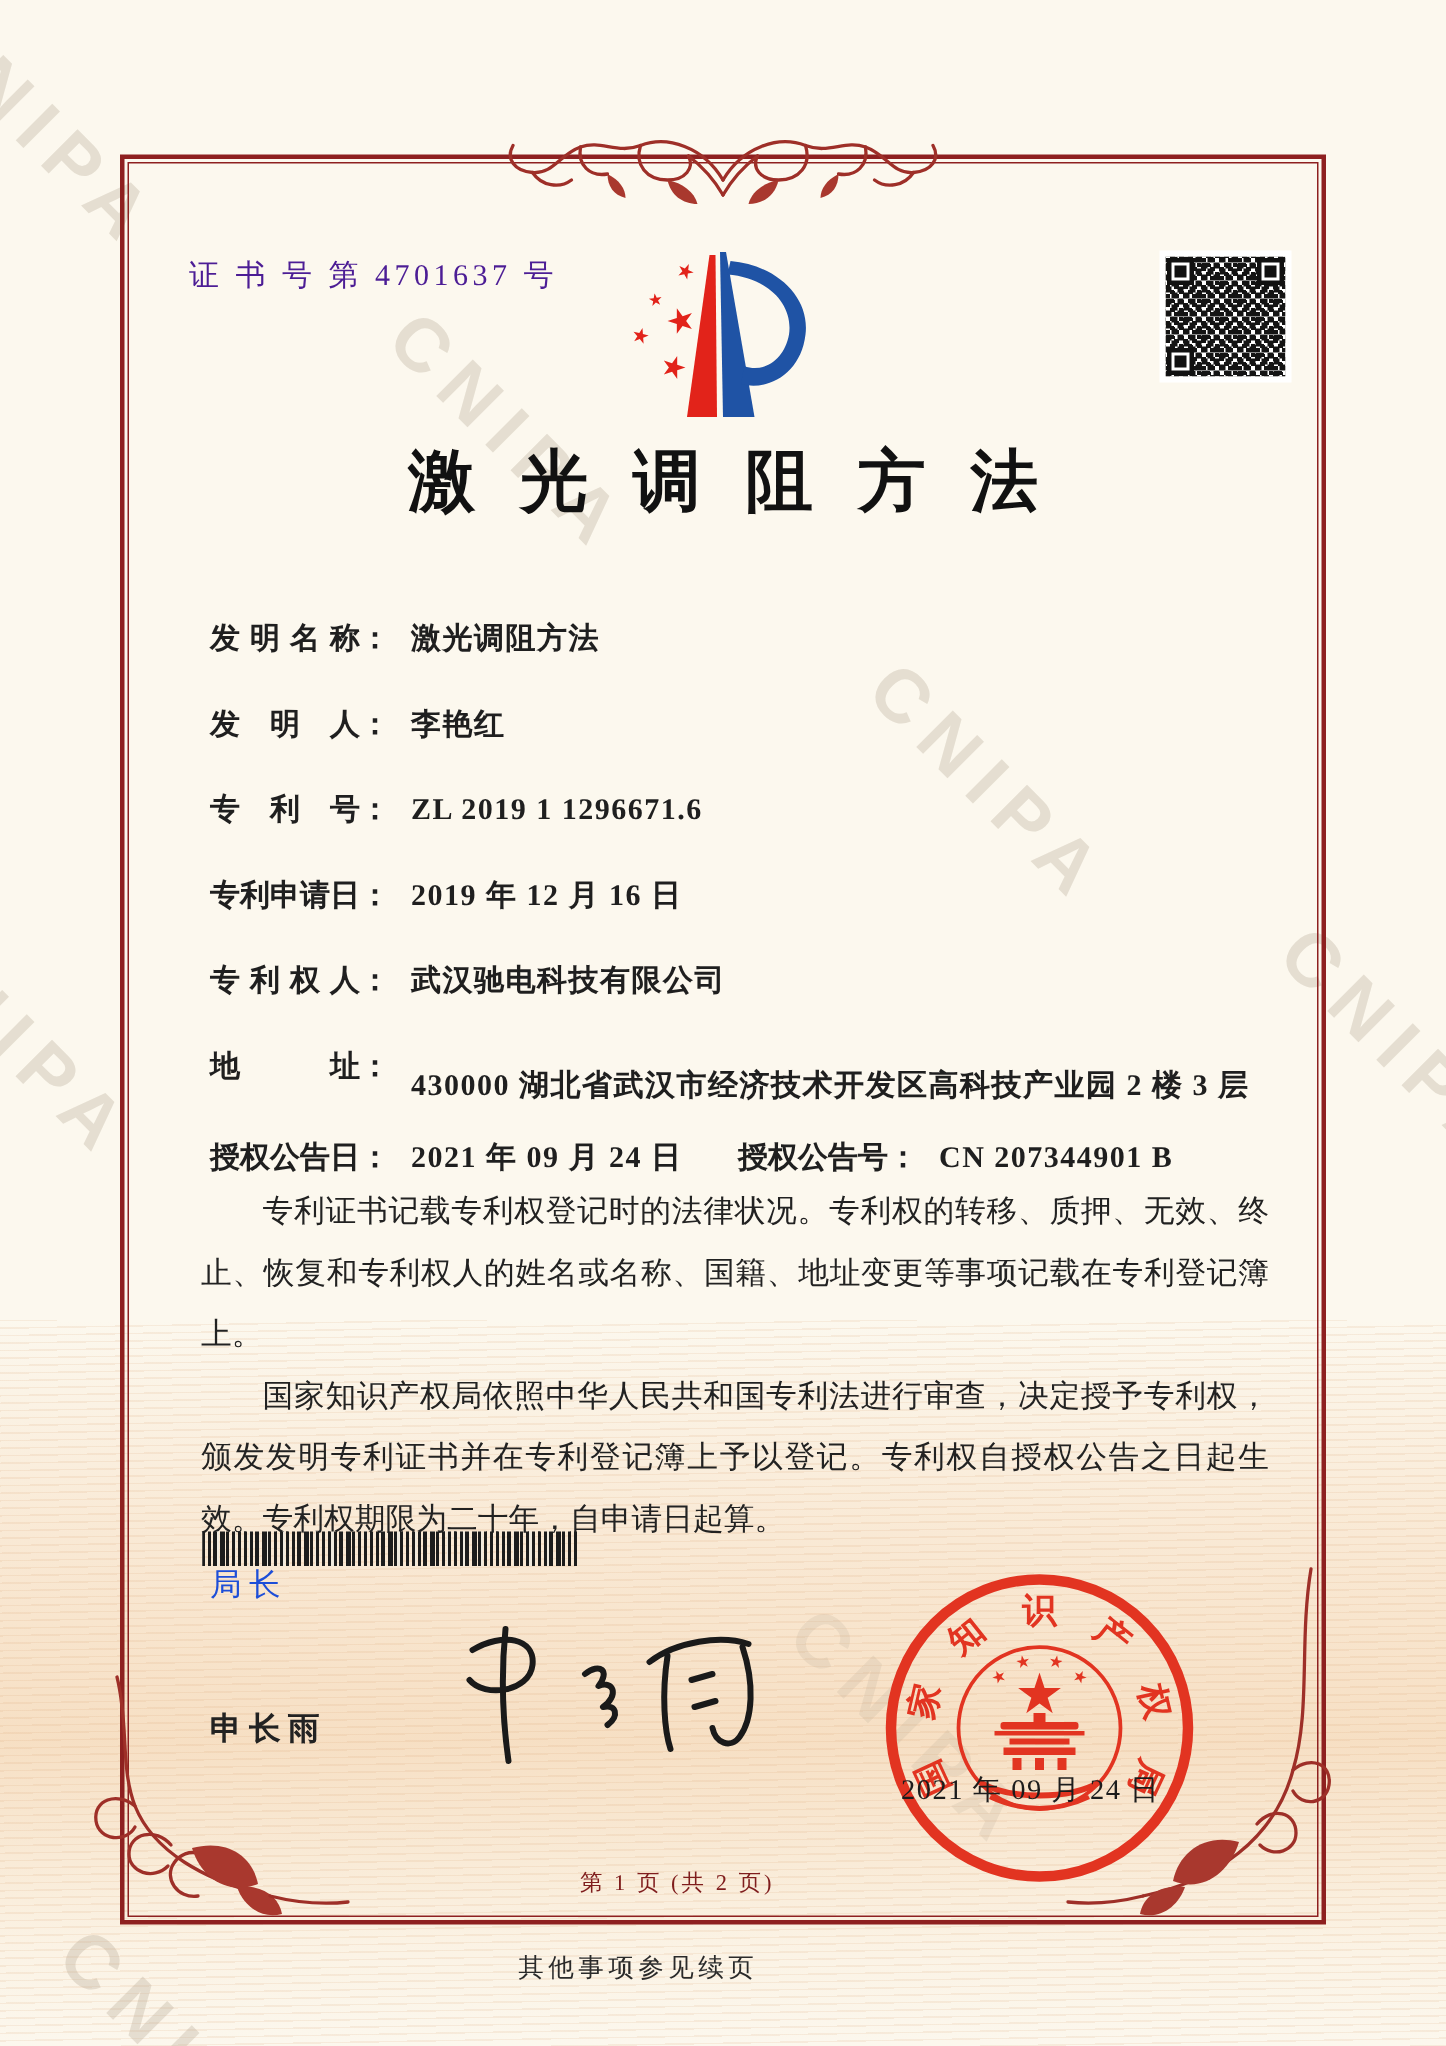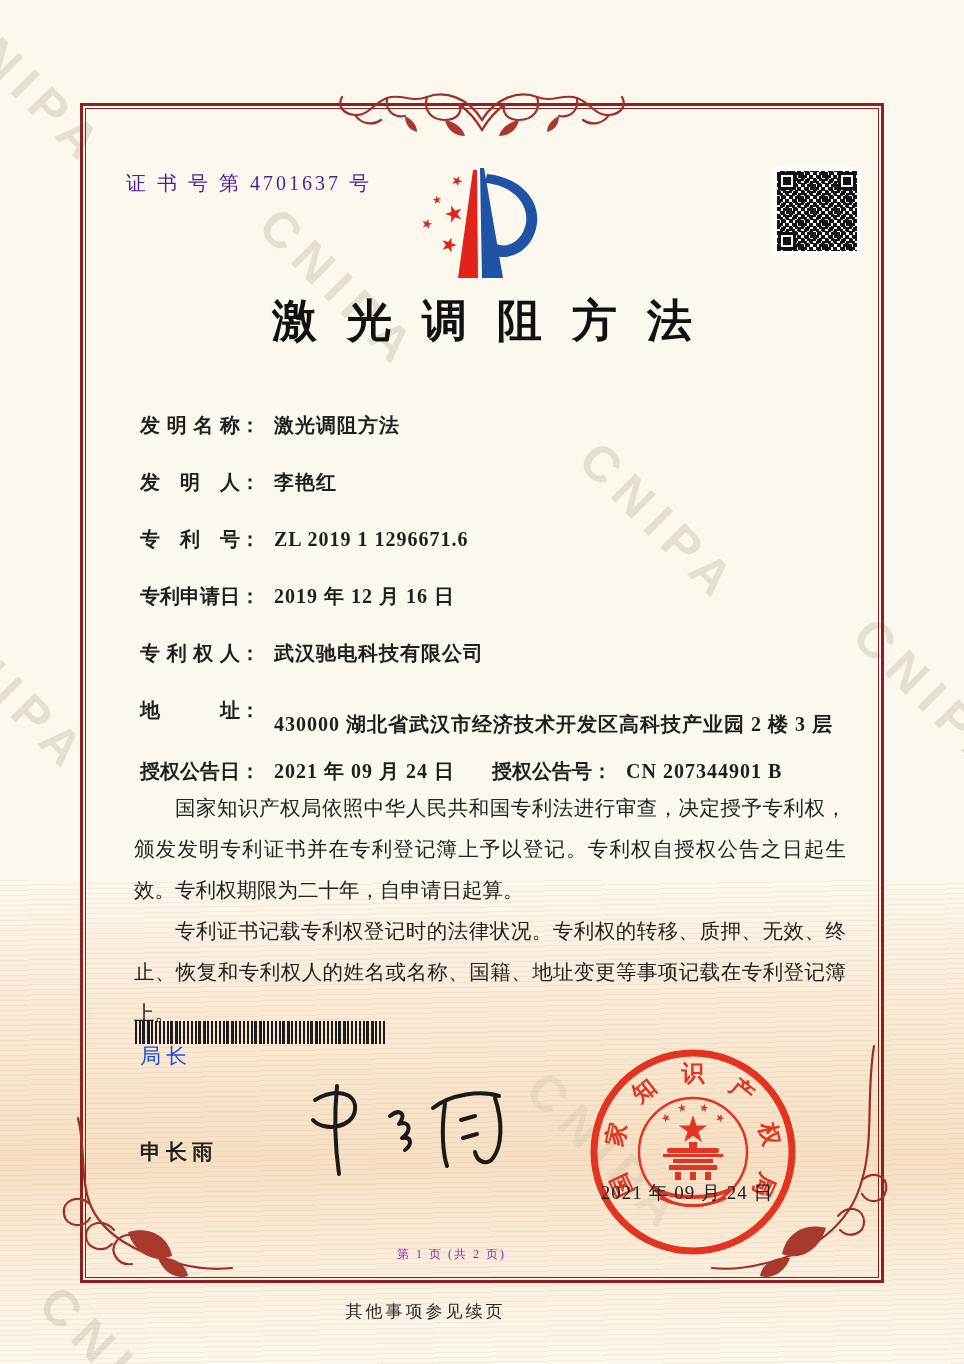--- a/index.html
+++ b/index.html
@@ -67,21 +67,21 @@
   .seal{position:absolute;left:587px;top:1046px;width:212px;height:212px;z-index:6;}
   .seal-char{position:absolute;left:50%;top:50%;width:26px;height:26px;margin:-13px 0 0 -13px;
              text-align:center;font-size:23px;font-weight:bold;color:#e23421;line-height:26px;}
   .sc0{transform:rotate(-115deg) translateY(-78px);} .sc1{transform:rotate(-77deg) translateY(-78px);}
   .sc2{transform:rotate(-38.5deg) translateY(-78px);} .sc3{transform:rotate(0deg) translateY(-78px);}
   .sc4{transform:rotate(38.5deg) translateY(-78px);} .sc5{transform:rotate(77deg) translateY(-78px);}
   .sc6{transform:rotate(115deg) translateY(-78px);}
   .seal-date{position:absolute;left:598px;top:1180px;width:178px;text-align:center;font-size:19px;
              letter-spacing:1px;color:#1c1c1c;z-index:7;white-space:nowrap;}
 
-  .page-info{position:absolute;left:0;top:1246px;width:903px;text-align:center;font-size:12px;color:#a21caf;letter-spacing:2px;}
+  .page-info{position:absolute;left:0;top:1246px;width:903px;text-align:center;font-size:15px;color:#7f1d1d;letter-spacing:2px;}
   .footer-note{position:absolute;left:0;top:1300px;width:851px;text-align:center;font-size:17px;color:#2a2a2a;letter-spacing:3px;}
 </style>
 </head>
 <body>
 
 <div class="page">
 
   <div class="wave-band"></div>
 
   <span class="wm" style="left:-45px;top:-15px;">CNIPA</span>
@@ -184,22 +184,22 @@
       <span class="flabel">专利权人</span><span>：</span><span class="fvalue">武汉驰电科技有限公司</span>
     </div>
     <div class="field-row addr" style="top:697px">
       <span class="flabel">地址</span><span>：</span><span class="fvalue">430000  湖北省武汉市经济技术开发区高科技产业园 2 楼 3 层</span>
     </div>
     <div class="field-row" style="top:758px">
       <span class="pair pair-1"><span class="flabel">授权公告日</span><span>：</span><span class="fvalue">2021 年 09 月 24 日</span></span><span class="pair"><span class="flabel">授权公告号</span><span>：</span><span class="fvalue">CN 207344901 B</span></span>
     </div>
 
     <div class="paras">
+      <p>专利证书记载专利权登记时的法律状况。专利权的转移、质押、无效、终止、恢复和专利权人的姓名或名称、国籍、地址变更等事项记载在专利登记簿上。</p>
       <p>国家知识产权局依照中华人民共和国专利法进行审查，决定授予专利权，颁发发明专利证书并在专利登记簿上予以登记。专利权自授权公告之日起生效。专利权期限为二十年，自申请日起算。</p>
-      <p>专利证书记载专利权登记时的法律状况。专利权的转移、质押、无效、终止、恢复和专利权人的姓名或名称、国籍、地址变更等事项记载在专利登记簿上。</p>
     </div>
 
     <div class="barcode"></div>
 
     <div class="sig-title">局长</div>
     <div class="sig-name">申长雨</div>
 
     <svg class="sig-svg" width="230" height="105" viewBox="0 0 230 105">
       <path d="M52,8 C49,38 50,68 54,96"></path>
       <path d="M30,22 C50,10 72,14 70,32 C68,50 38,54 28,42"></path>

